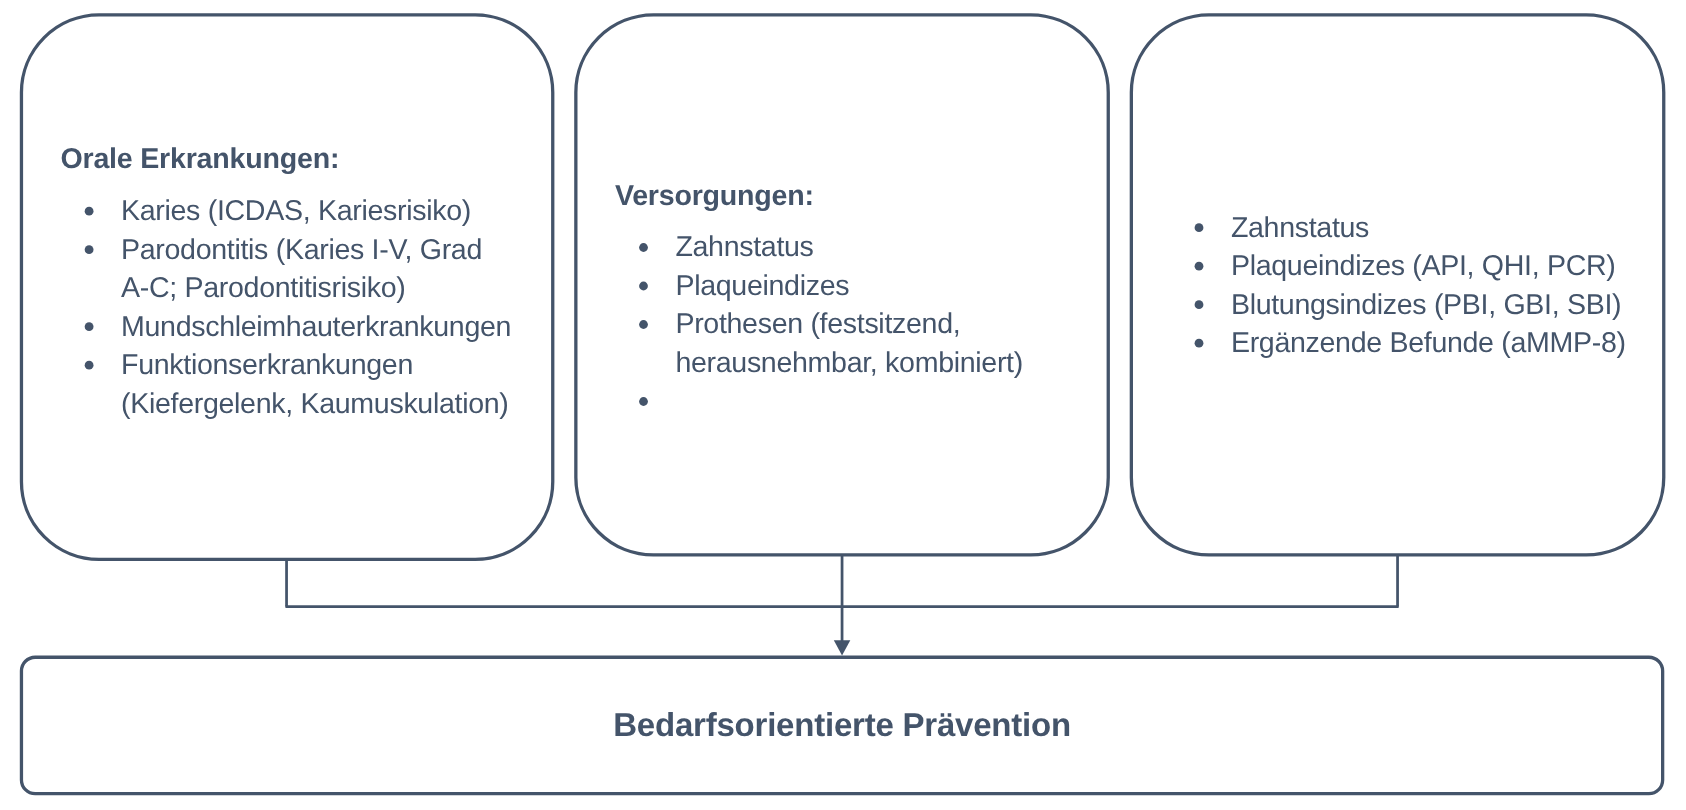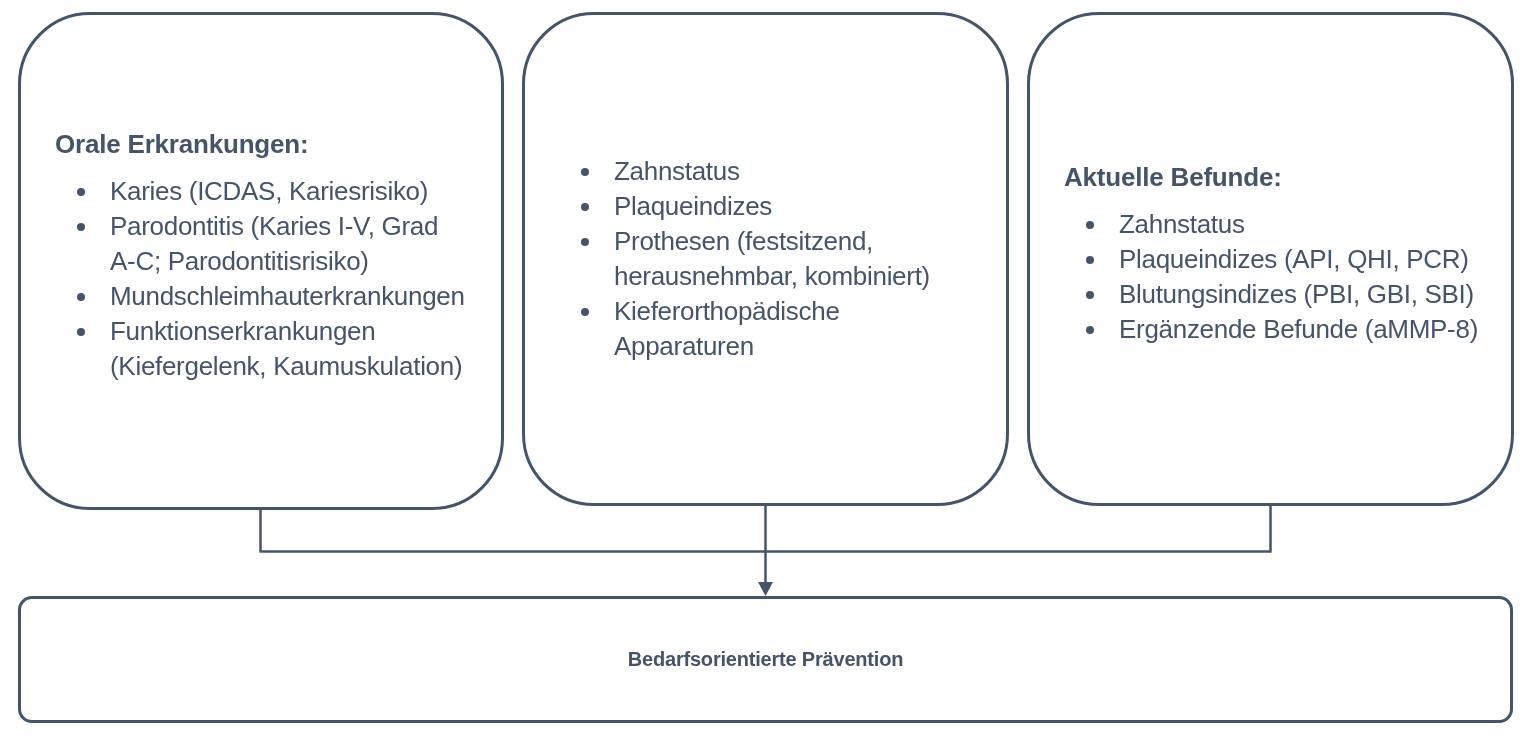--- a/index.html
+++ b/index.html
@@ -67,21 +67,21 @@
     border: 3px solid #44546A;
     border-radius: 14px;
     background: #ffffff;
     display: flex;
     align-items: center;
     justify-content: center;
     z-index: 1;
   }
   .result-label {
     font-weight: bold;
-    font-size: 20px;
+    font-size: 30px;
     letter-spacing: -0.2px;
   }
 </style>
 </head>
 <body>
 
 <div class="canvas">
 
   <div class="topbox box1">
     <div class="content">
@@ -92,34 +92,33 @@
 A-C; Parodontitisrisiko)</span></li>
         <li><span class="dot"></span><span>Mundschleimhauterkrankungen</span></li>
         <li><span class="dot"></span><span>Funktionserkrankungen
 (Kiefergelenk, Kaumuskulation)</span></li>
       </ul>
     </div>
   </div>
 
   <div class="topbox box2">
     <div class="content">
+      <div class="node-title">Versorgungen:</div>
       <ul class="bullets">
         <li><span class="dot"></span><span>Zahnstatus</span></li>
         <li><span class="dot"></span><span>Plaqueindizes</span></li>
         <li><span class="dot"></span><span>Prothesen (festsitzend,
 herausnehmbar, kombiniert)</span></li>
-        <li><span class="dot"></span><span>Kieferorthopädische
-Apparaturen</span></li>
+        <li><span class="dot"></span></li>
       </ul>
     </div>
   </div>
 
   <div class="topbox box3">
     <div class="content">
-      <div class="node-title">Aktuelle Befunde:</div>
       <ul class="bullets">
         <li><span class="dot"></span><span>Zahnstatus</span></li>
         <li><span class="dot"></span><span>Plaqueindizes (API, QHI, PCR)</span></li>
         <li><span class="dot"></span><span>Blutungsindizes (PBI, GBI, SBI)</span></li>
         <li><span class="dot"></span><span>Ergänzende Befunde (aMMP-8)</span></li>
       </ul>
     </div>
   </div>
 
   <svg class="connectors" width="1533" height="736" viewBox="0 0 1533 736" aria-hidden="true">

